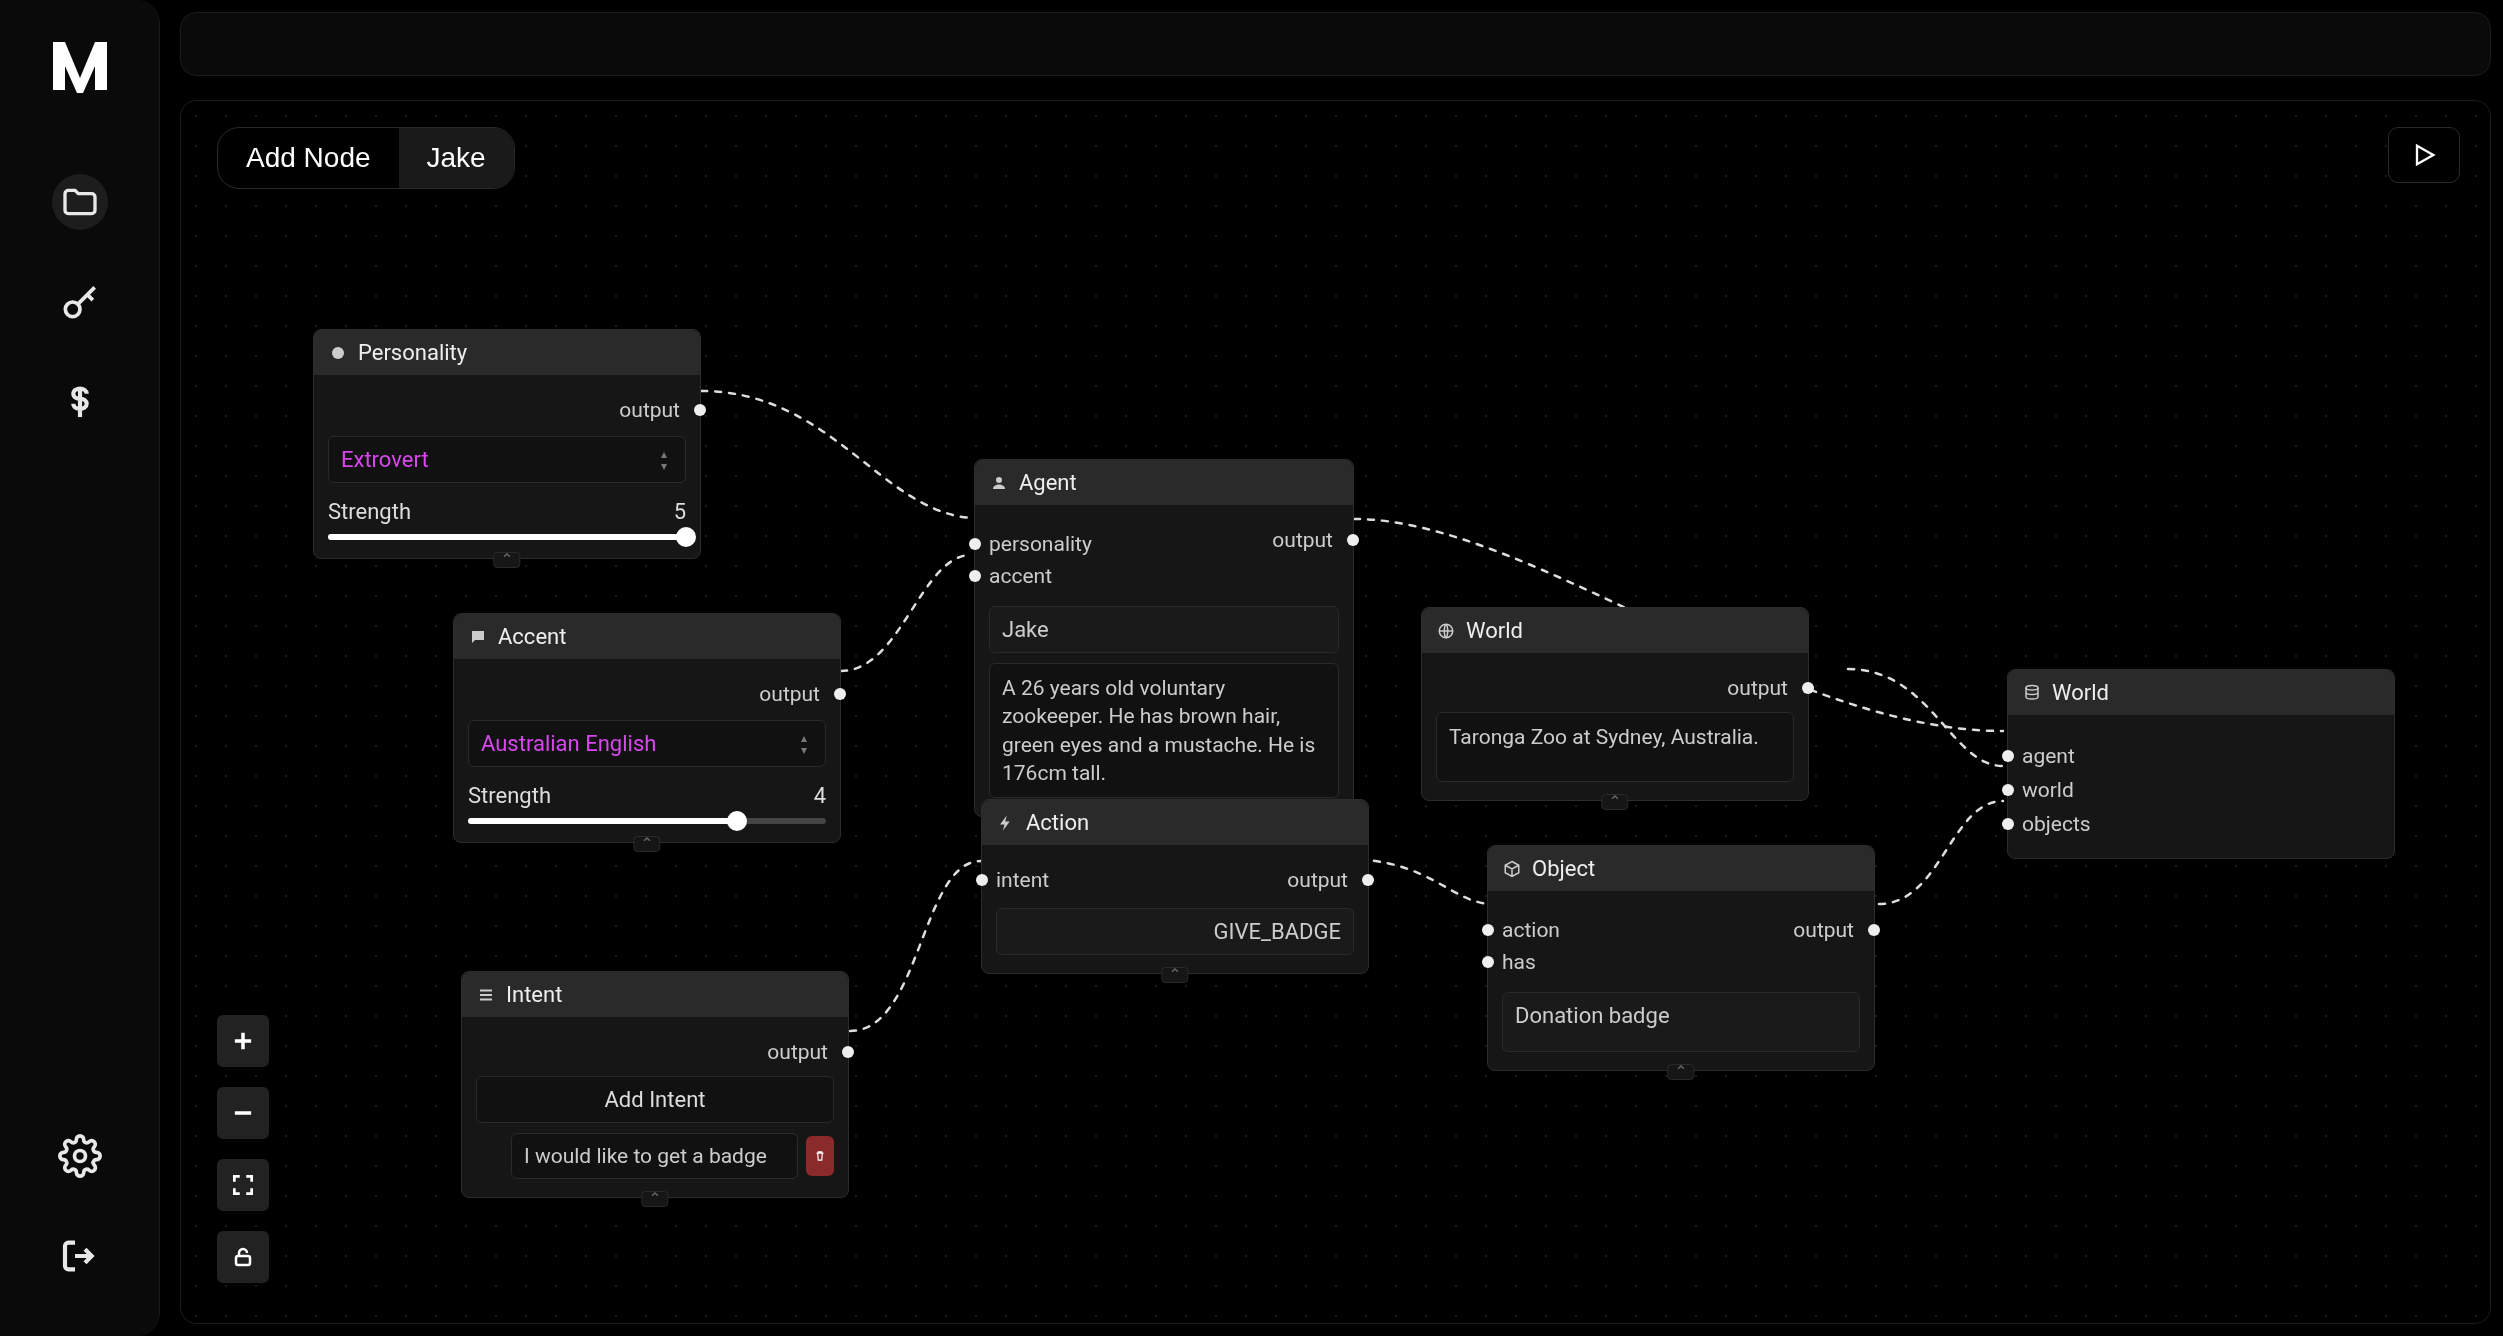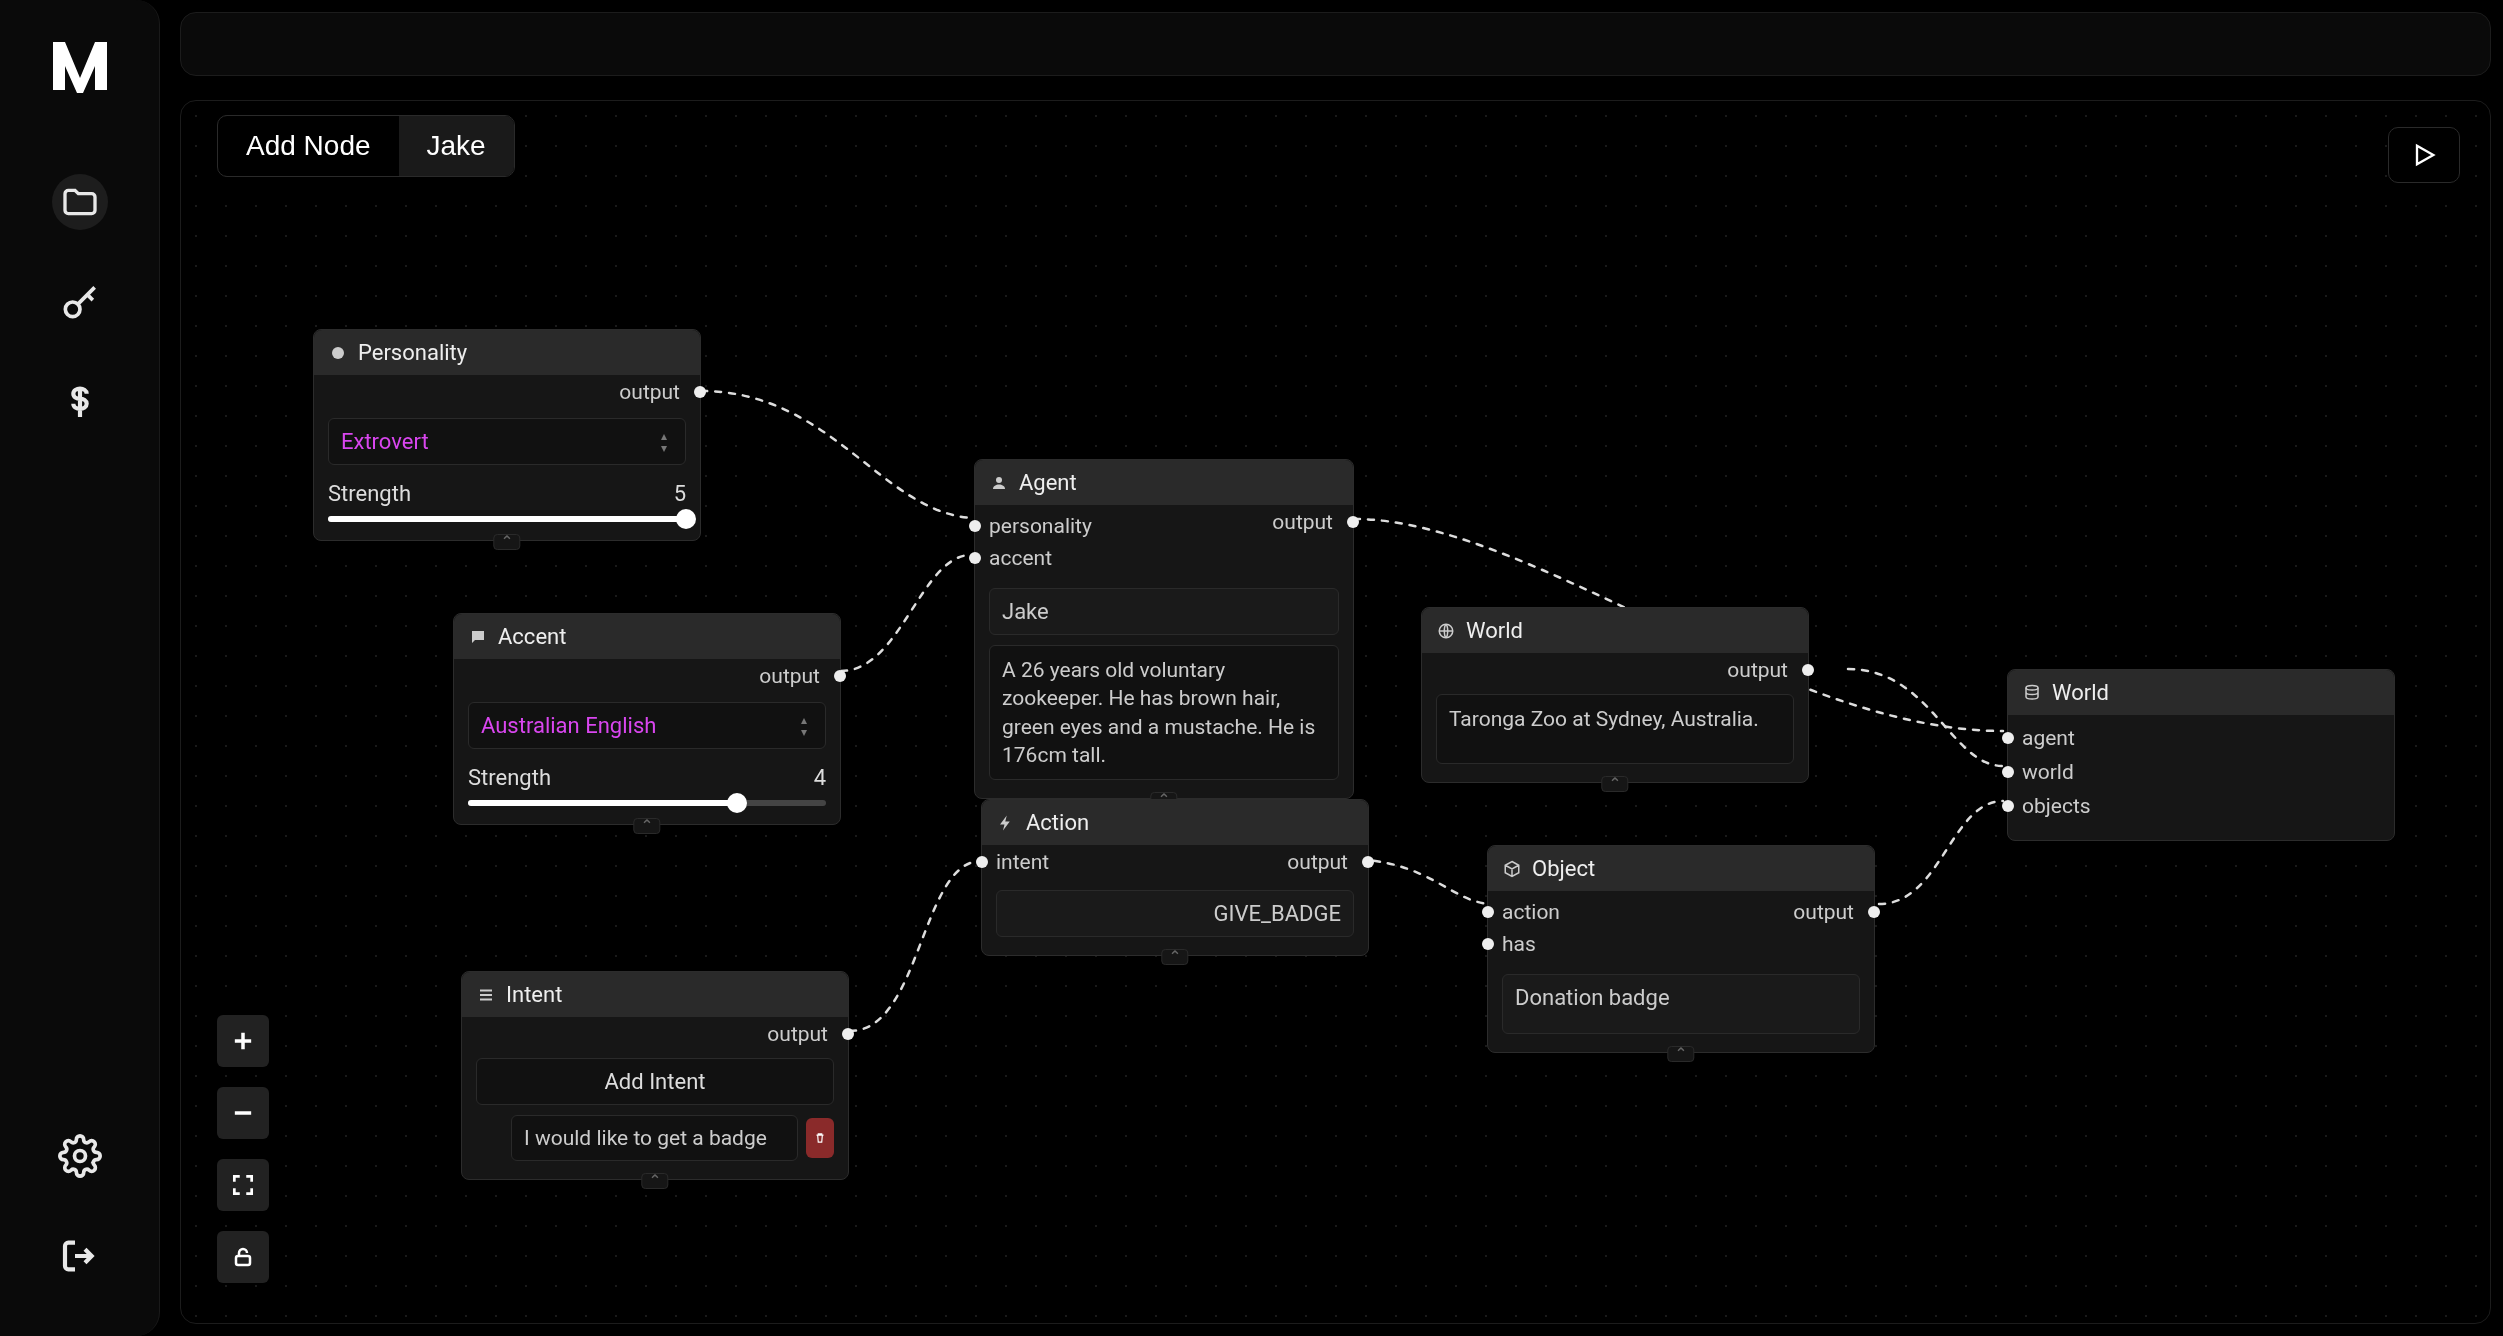--- a/index.html
+++ b/index.html
@@ -68,24 +68,24 @@
     inset: 0;
     background-image: radial-gradient(#1a1a1a 1.5px, transparent 1.5px);
     background-size: 30px 30px;
     background-position: 0 0;
   }
 
   
   .canvas-toolbar {
     position: absolute;
     left: 36px;
-    top: 14px;
+    top: 26px;
     display: flex;
     border: 1px solid #2a2a2a;
-    border-radius: 10px;
+    border-radius: 22px;
     overflow: hidden;
     background: #000;
   }
   .canvas-toolbar button {
     background: transparent;
     border: none;
     color: #fff;
     font-size: 28px;
     padding: 14px 28px;
     cursor: pointer;
@@ -144,21 +144,21 @@
     gap: 10px;
     border-radius: 8px 8px 0 0;
     font-size: 22px;
     color: #eee;
   }
   .node-header .hicon {
     width: 20px; height: 20px;
     display: inline-flex; align-items: center; justify-content: center;
     color: #ccc;
   }
-  .node-body { padding: 5px 14px 18px 14px; }
+  .node-body { padding: 23px 14px 18px 14px; }
   .node-row {
     display: flex; justify-content: space-between; 
     margin: 6px 0;
     color: #ddd;
     font-size: 22px;
   }
   .node-select {
     background: #111;
     border: 1px solid #2a2a2a;
     color: #d946ef;

